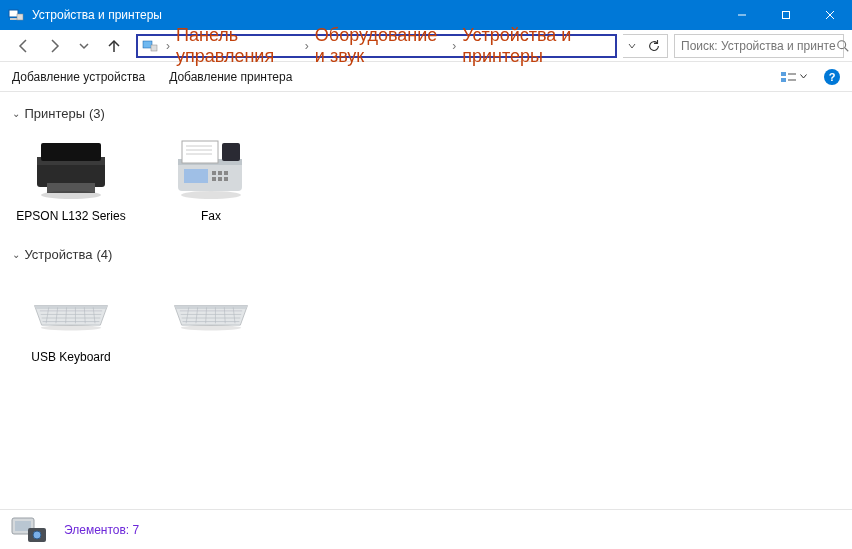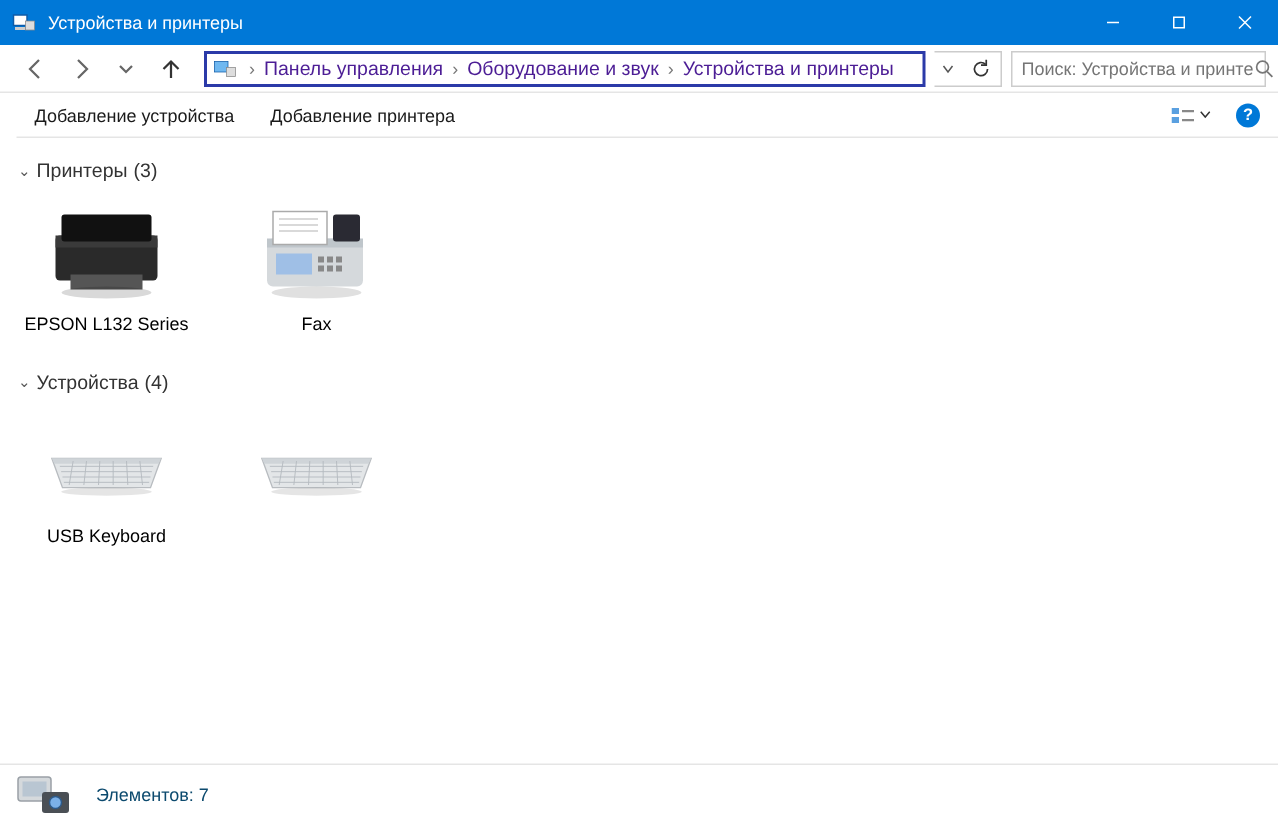--- a/index.html
+++ b/index.html
@@ -16,49 +16,49 @@
   .winbtn.close svg { stroke:#fff;}
 
   
   .navrow { height: 32px; display:flex; align-items:center; padding: 4px 8px; gap:6px; border-bottom:1px solid #e5e5e5;}
   .navarrows { display:flex; align-items:center; gap:10px; padding:0 6px;}
   .navarrow { width:20px; height:20px; display:flex; align-items:center; justify-content:center; color:#888;}
   .navarrow svg { stroke:#666; stroke-width:1.5; fill:none;}
   .uparrow svg { stroke:#333;}
   .addressbar { flex:1; height:24px; border:2px solid #2b3aa8; display:flex; align-items:center; padding:0 4px; background:#fff; }
   .addr-icon { width:16px; height:16px; margin-right:6px; display:flex; align-items:center; justify-content:center;}
-  .crumb { padding:0 4px; color:#4c1d95; font-size:13px; }
+  .crumb { padding:0 4px; color:#c2410c; font-size:18px; }
   .crumb-sep { color:#777; padding:0 2px; font-size:12px;}
   .addr-refresh { width:22px; height:22px; display:flex; align-items:center; justify-content:center; margin-left:4px; }
   .addr-refresh-group { display:flex; align-items:center; border:1px solid #ccc; border-left:none; height:24px; padding:0 2px;}
   .addr-drop { width:14px; display:flex; align-items:center; justify-content:center;}
   .searchbox { width:170px; height:24px; border:1px solid #ccc; display:flex; align-items:center; padding:0 6px; color:#777; background:#fff;}
   .searchbox input { border:none; outline:none; flex:1; font-size:12px; color:#777; background:transparent;}
   .searchbox .sicon { width:14px; height:14px;}
 
   
-  .toolbar { height:30px; display:flex; align-items:center; padding:0 12px; gap:24px; border-bottom:1px solid #e5e5e5; font-size:12px; color:#1a1a1a;margin-left:11px;}
+  .toolbar { height:30px; display:flex; align-items:center; padding:0 12px; gap:24px; border-bottom:1px solid #e5e5e5; font-size:12px; color:#1a1a1a;}
   .toolbar .tbitem { cursor:default;}
   .toolbar-right { margin-left:auto; display:flex; align-items:center; gap:12px;}
   .view-dd { display:flex; align-items:center; gap:3px; border:1px solid transparent; padding:2px 4px;}
   .help-icon { width:16px; height:16px; border-radius:50%; background:#0078d7; color:#fff; display:flex; align-items:center; justify-content:center; font-size:11px; font-weight:bold;}
 
   
   .content { height:calc(549px - 30px - 32px - 30px - 40px); overflow:auto; padding:8px 12px;}
   .section-head { display:flex; align-items:center; gap:4px; color:#333; font-size:13px; padding:6px 0;}
   .section-head .chev { font-size:10px; color:#555;}
   .items { display:flex; flex-wrap:wrap; gap:18px 30px; padding:6px 4px 18px 4px;}
   .item { width:110px; display:flex; flex-direction:column; align-items:center; text-align:center; font-size:12px; color:#000;}
   .iconbox { width:80px; height:72px; display:flex; align-items:center; justify-content:center; position:relative; margin-bottom:4px;}
   .item-label { line-height:14px;text-align:right; }
 
   
   .statusbar { position:absolute; bottom:0; left:0; right:0; height:40px; border-top:1px solid #e5e5e5; display:flex; align-items:center; padding:0 10px; gap:14px; background:#fff;}
   .status-icon { width:40px; height:32px; display:flex; align-items:center; justify-content:center;}
-  .status-text { font-size:12px; color:#0c4a6e;}
+  .status-text { font-size:12px; color:#6d28d9;}
 
   .warn-overlay { position:absolute; right:6px; bottom:0; width:22px; height:20px;}
 </style>
 </head>
 <body>
 
 <div class="titlebar">
   <span class="appicon">
     <svg width="16" height="16" viewBox="0 0 16 16">
         <rect x="1" y="3" width="9" height="7" fill="#fff" stroke="#0e5ba8" stroke-width="1"></rect>

